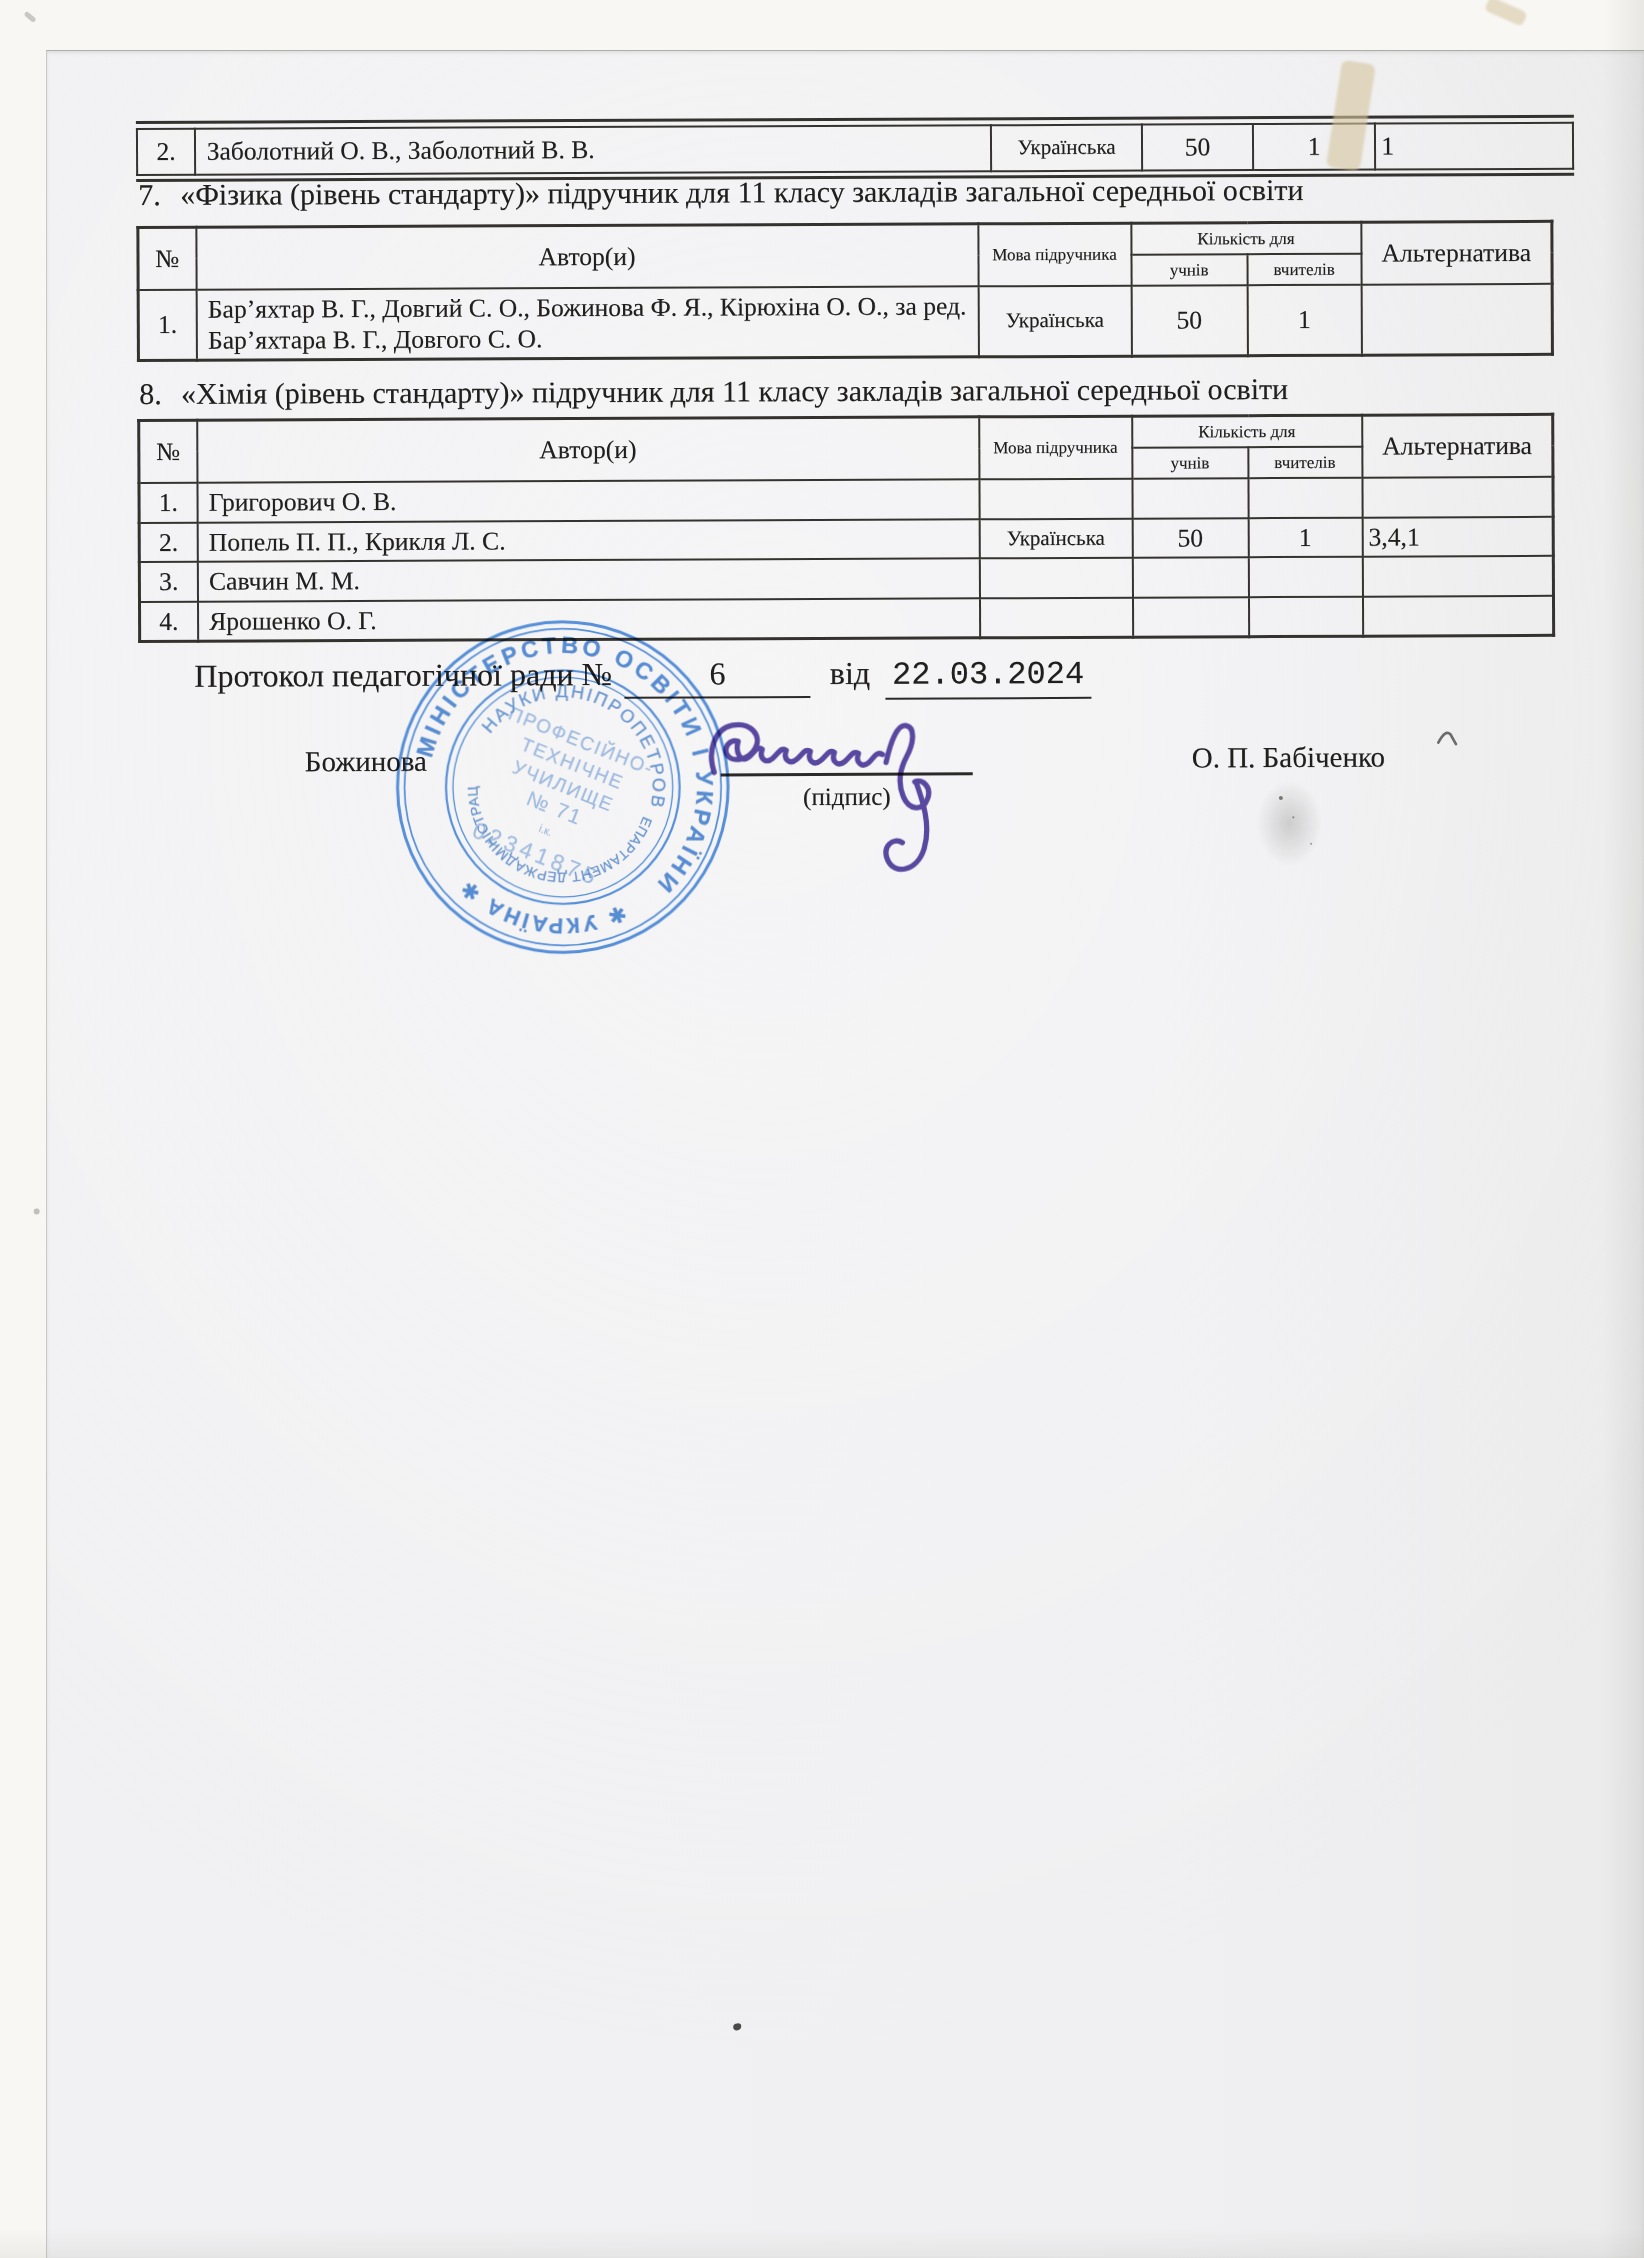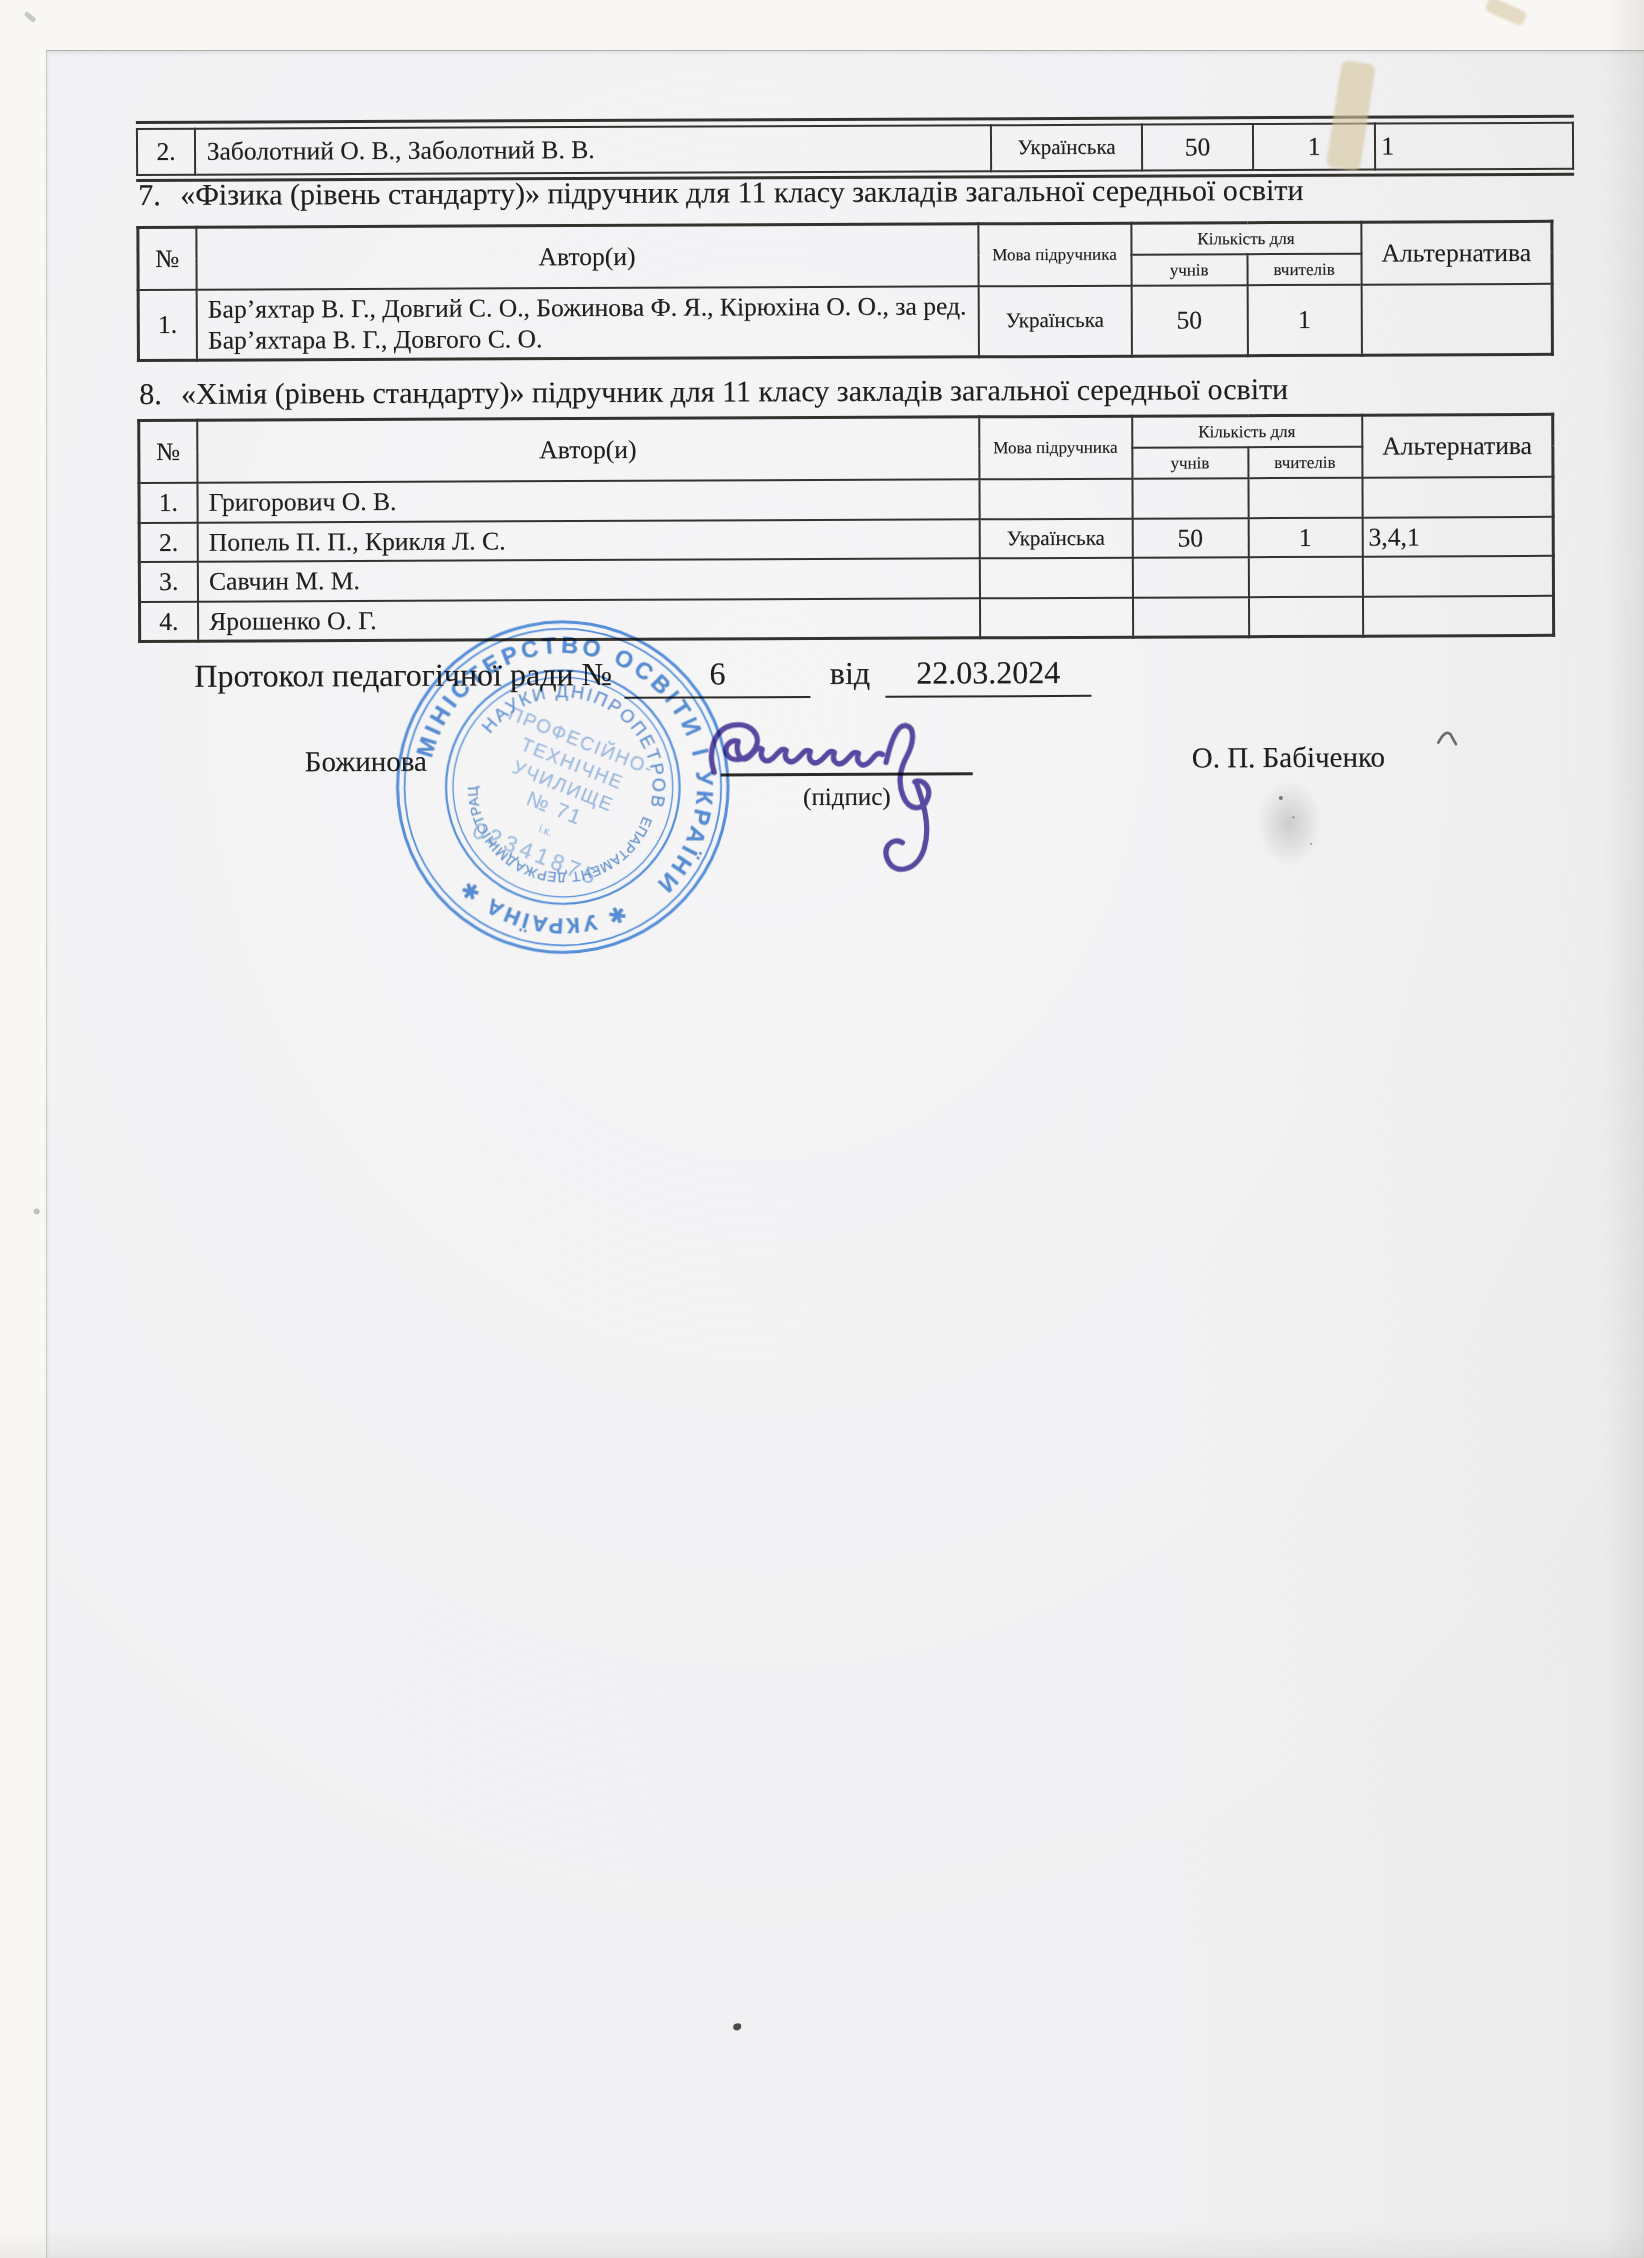--- a/index.html
+++ b/index.html
@@ -55,21 +55,21 @@
 
   .sec-head { position:absolute; left:139px; font-size:30px; white-space:nowrap; }
   #sec-head-7 { top:175px; } #sec-head-8 { top:374px; }
   .sec-num { display:inline-block; margin-right:19.4px; }
 
   
   .protocol { position:absolute; left:193px; top:655px; font-size:32px; display:flex; align-items:baseline; }
   .blank { border-bottom:2.6px solid #2b2a28; text-align:center; padding-bottom:3.5px; }
   .blank-num { width:186px; margin-left:12.4px; }
   .vid { margin-left:19.4px;text-align:center; }
-  .blank-date { width:206px; margin-left:15px; }
+  .blank-date { width:206px; margin-left:15px;font-family:Liberation Mono, monospace; }
 
   
   .director { position:absolute; left:303px; top:743px; font-size:29px; }
   .sig-line { position:absolute; left:719px; top:773px; width:252px; height:2.6px; background:#2b2a28; }
   .pidpys  { position:absolute; left:719px; top:783px; width:252px; text-align:center; font-size:25px; }
   .dir-name { position:absolute; left:1190px; top:743px; font-size:29px; white-space:nowrap; }
 
   .stamp { position:absolute; left:388px; top:613px; width:346px; height:346px;
     mix-blend-mode:multiply; opacity:.88; filter:blur(0.5px); }
   .stamp text { font-family:"Liberation Sans","DejaVu Sans",sans-serif; }

